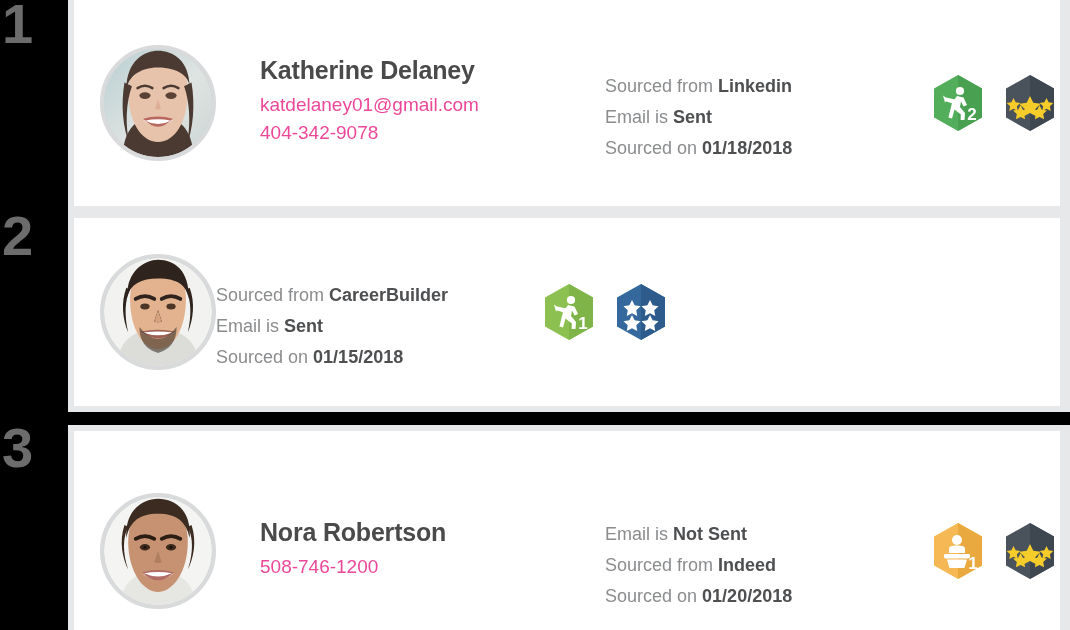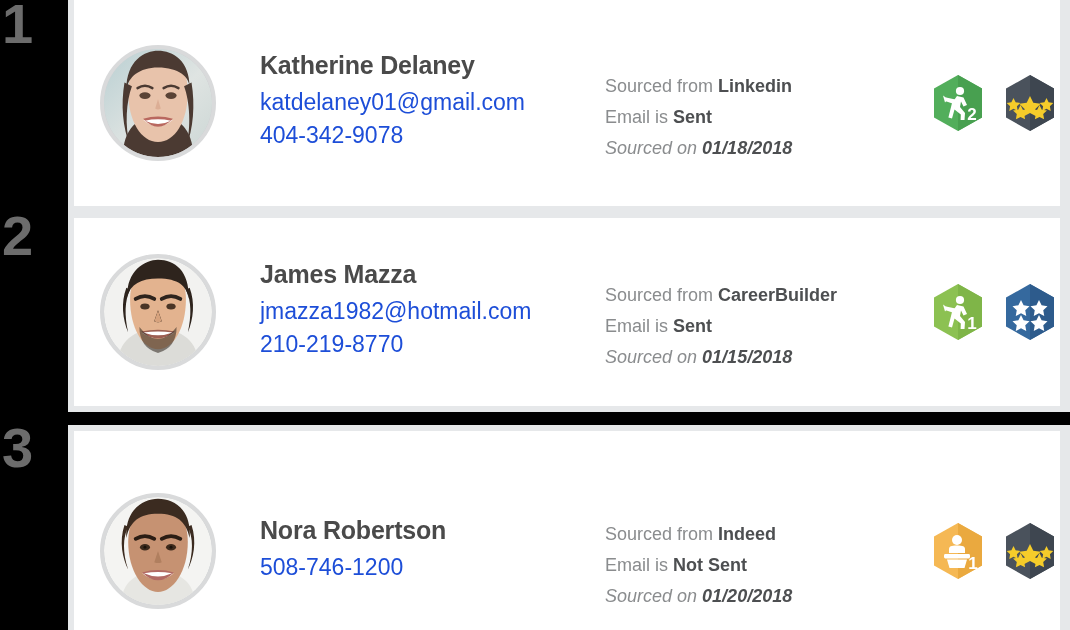--- a/index.html
+++ b/index.html
@@ -75,39 +75,39 @@
   }
   .person-name {
     font-size: 25px;
     font-weight: bold;
     color: #4a4a4a;
     letter-spacing: -0.2px;
     margin-bottom: 9px;
     white-space: nowrap;
   }
   .person-line {
-    font-size: 23px;
-    color: #1d4ed8;
+    font-size: 19px;
+    color: #ec4899;
     margin-bottom: 6px;
     white-space: nowrap;
   }
 
   
   .sourcing {
     flex: 0 0 auto;
     width: 300px;
     margin-top: 28px;
   }
   .src-line {
     font-size: 18px;
     color: #8a8c8e;
     margin-bottom: 10px;
     white-space: nowrap;
   }
-  .src-line:last-child { margin-bottom: 0; font-style: italic; }
+  .src-line:last-child { margin-bottom: 0; }
   .src-val {
     color: #4d4f51;
     font-weight: bold;
   }
 
   
   .badges {
     flex: 0 0 auto;
     display: flex;
     align-items: center;
@@ -227,25 +227,20 @@
             <path d="M58 56 L54 68 Q58 70 62 68 Z" fill="#d6a versus"></path>
             <path d="M58 56 L54 68 Q58 70 62 68 Z" fill="#d6a27d"></path>
             <path d="M40 80 Q58 92 76 80 Q58 86 40 80 Z" fill="#ffffff"></path>
             <path d="M40 79 Q58 75 76 79 Q58 94 40 79 Z" fill="#9c5f52"></path>
             <path d="M42 80 Q58 78 74 80 Q58 86 42 80 Z" fill="#ffffff"></path>
             <path d="M38 74 Q58 100 78 74 Q78 96 58 102 Q38 96 38 74 Z" fill="#2e241d" opacity="0.55"></path>
           </g>
         </svg>
       </div>
 
-      <div class="identity">
-        <div class="person-name">James Mazza</div>
-        <div class="person-line">jmazza1982@hotmail.com</div>
-        <div class="person-line">210-219-8770</div>
-      </div>
 
       <div class="sourcing">
         <div class="src-line"><span>Sourced from</span> <span class="src-val">CareerBuilder</span></div>
         <div class="src-line"><span>Email is</span> <span class="src-val">Sent</span></div>
         <div class="src-line"><span>Sourced on</span> <span class="src-val">01/15/2018</span></div>
       </div>
 
       <div class="badges">
         <div class="badge">
           <svg viewBox="0 0 62 62">
@@ -305,22 +300,22 @@
           </g>
         </svg>
       </div>
 
       <div class="identity">
         <div class="person-name">Nora Robertson</div>
         <div class="person-line">508-746-1200</div>
       </div>
 
       <div class="sourcing">
+        <div class="src-line"><span>Email is</span> <span class="src-val">Not Sent</span></div>
         <div class="src-line"><span>Sourced from</span> <span class="src-val">Indeed</span></div>
-        <div class="src-line"><span>Email is</span> <span class="src-val">Not Sent</span></div>
         <div class="src-line"><span>Sourced on</span> <span class="src-val">01/20/2018</span></div>
       </div>
 
       <div class="badges">
         <div class="badge">
           <svg viewBox="0 0 62 62">
             <path d="M31 3 L55 16.5 L55 45.5 L31 59 L7 45.5 L7 16.5 Z" fill="#f5b854"></path>
             <path d="M31 3 L55 16.5 L55 45.5 L31 59 Z" fill="#eaa93f"></path>
             <g fill="#ffffff">
               <circle cx="30" cy="20" r="5"></circle>

